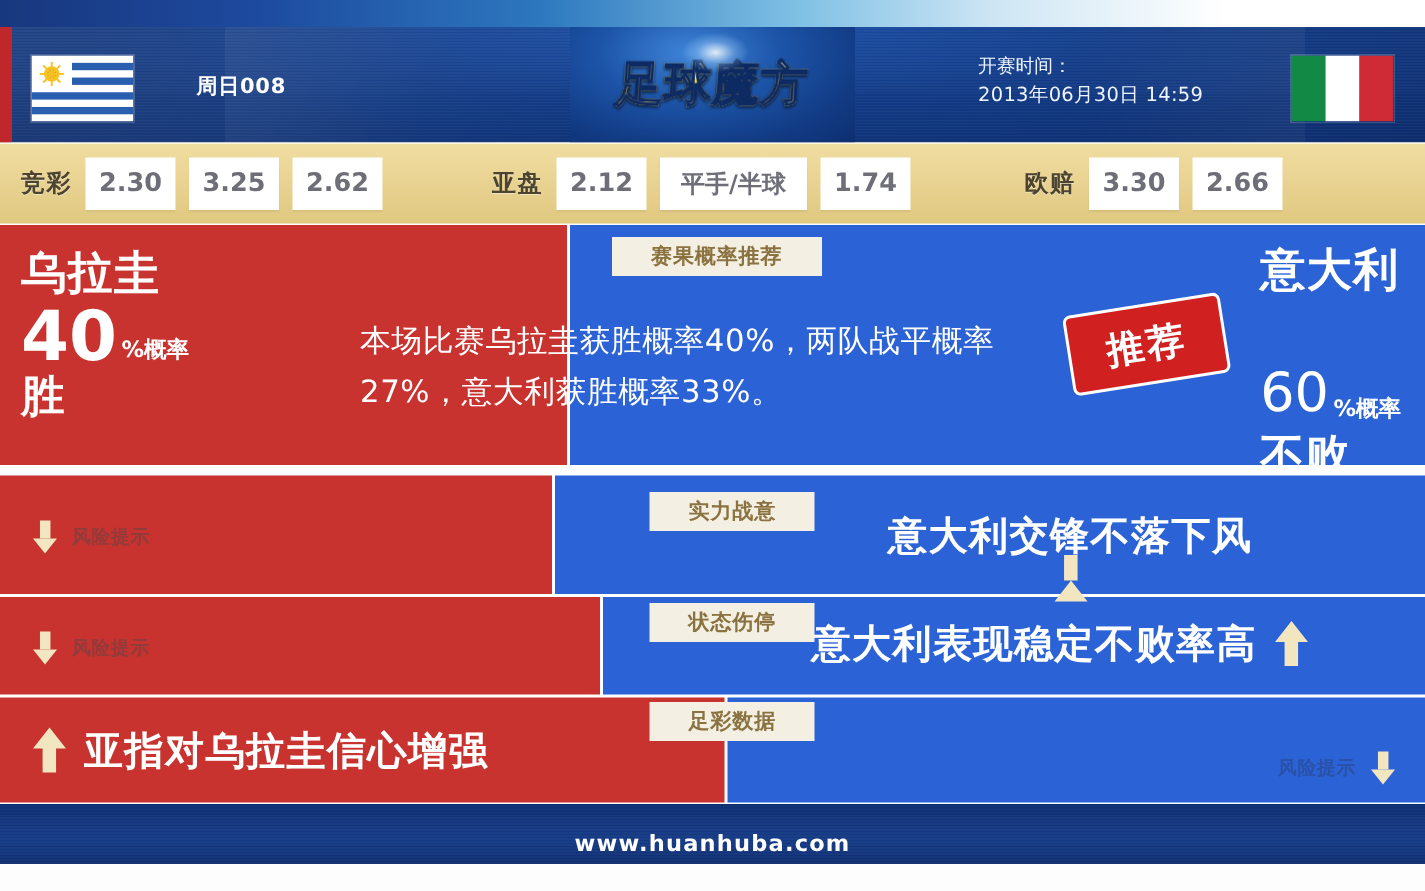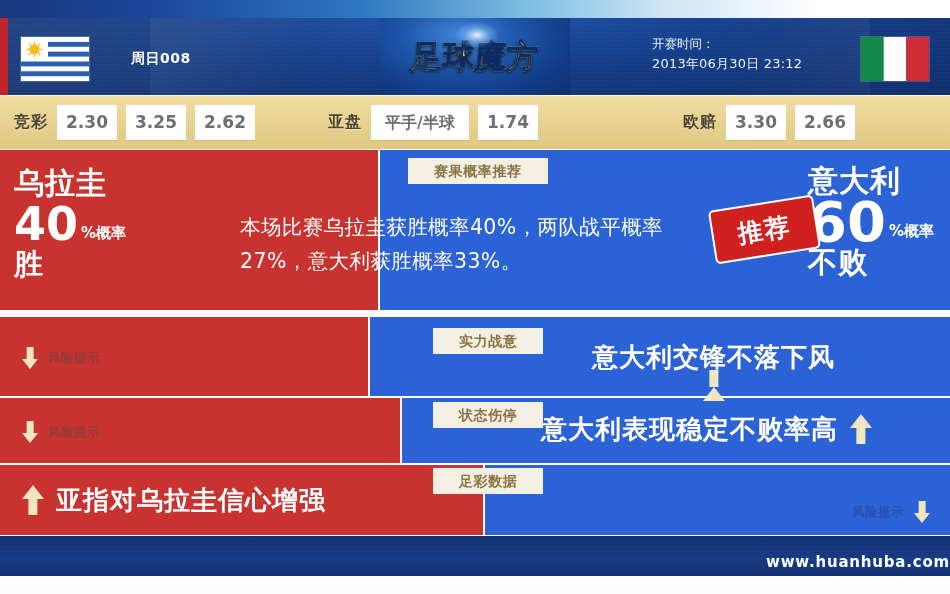--- a/index.html
+++ b/index.html
@@ -106,21 +106,21 @@
 
   .analysis{
     position:absolute;left:240px;top:60px;width:440px;
     color:#ffffff;font-size:20.5px;font-weight:normal;line-height:34px;letter-spacing:.4px;
     z-index:3;
   }
 
   .team-right{position:absolute;right:16px;top:14px;color:#fff;}
   .team-right .name{font-size:30px;font-weight:bold;line-height:34px;letter-spacing:1px;}
   .team-right .numline{display:flex;align-items:flex-end;justify-content:flex-end;line-height:1;margin-top:2px;}
-  .team-right .num{font-size:56px;font-weight:bold;line-height:44px;}
+  .team-right .num{font-size:36px;font-weight:normal;line-height:44px;margin-top:41px;}
   .team-right .unit{font-size:15px;font-weight:bold;margin-left:3px;margin-bottom:5px;}
   .team-right .res{font-size:29px;font-weight:bold;line-height:32px;margin-top:2px;letter-spacing:1px;}
 
   
   .stamp{
     position:absolute;left:713px;top:205px;width:96px;height:44px;
     transform:rotate(-9deg);z-index:4;
   }
   .stamp-in{
     width:100%;height:100%;border:3px solid #d02020;background:#d02020;
@@ -175,21 +175,21 @@
   .arr-big.arr-up .shaft{bottom:0;}
   .arr-sm .head{border-left-width:8px;border-right-width:8px;}
   .arr-sm.arr-dn .head{border-top-width:10px;}
   .arr-sm .shaft{height:12px;}
   .arr-sm.arr-dn .shaft{top:0;}
 
   
   .footer{
     position:absolute;left:0;top:536px;width:950px;height:52px;
     background:linear-gradient(180deg,#0f2f72 0%,#143a85 45%,#0c2560 100%);
-    display:flex;align-items:center;justify-content:flex-end;
+    display:flex;align-items:center;justify-content:center;
   }
   .footer:before{
     content:"";position:absolute;left:0;top:0;width:950px;height:40px;
     background:repeating-linear-gradient(0deg,rgba(255,255,255,.03) 0 1px,rgba(0,0,0,0) 1px 2px);
   }
   .footer span{position:relative;color:#ffffff;font-size:15px;font-weight:bold;letter-spacing:.8px;}
   .footer-bottom{position:absolute;left:0;top:576px;width:950px;height:18px;background:#fdfdfd;}
 </style>
 </head>
 <body>
@@ -229,34 +229,35 @@
 
   <div class="match-no">周日008</div>
 
   <div class="logo-wrap">
     <div class="logo-txt">足球魔方</div>
   </div>
   <div class="logo-spark"></div>
 
   <div class="kick">
     <div class="l1">开赛时间：</div>
-    <div class="l2">2013年06月30日 23:12</div>
+    <div class="l2">2013年06月30日 14:59</div>
   </div>
 
   <div class="odds">
 
     <div class="odds-grp g1">
       <span class="odds-lbl">竞彩</span>
       <span class="odds-cell">2.30</span>
       <span class="odds-cell">3.25</span>
       <span class="odds-cell">2.62</span>
     </div>
 
     <div class="odds-grp g2">
       <span class="odds-lbl">亚盘</span>
+      <span class="odds-cell">2.12</span>
       <span class="odds-cell wide">平手/半球</span>
       <span class="odds-cell">1.74</span>
     </div>
 
     <div class="odds-grp g3">
       <span class="odds-lbl">欧赔</span>
       <span class="odds-cell">3.30</span>
       <span class="odds-cell">2.66</span>
     </div>
   </div>

